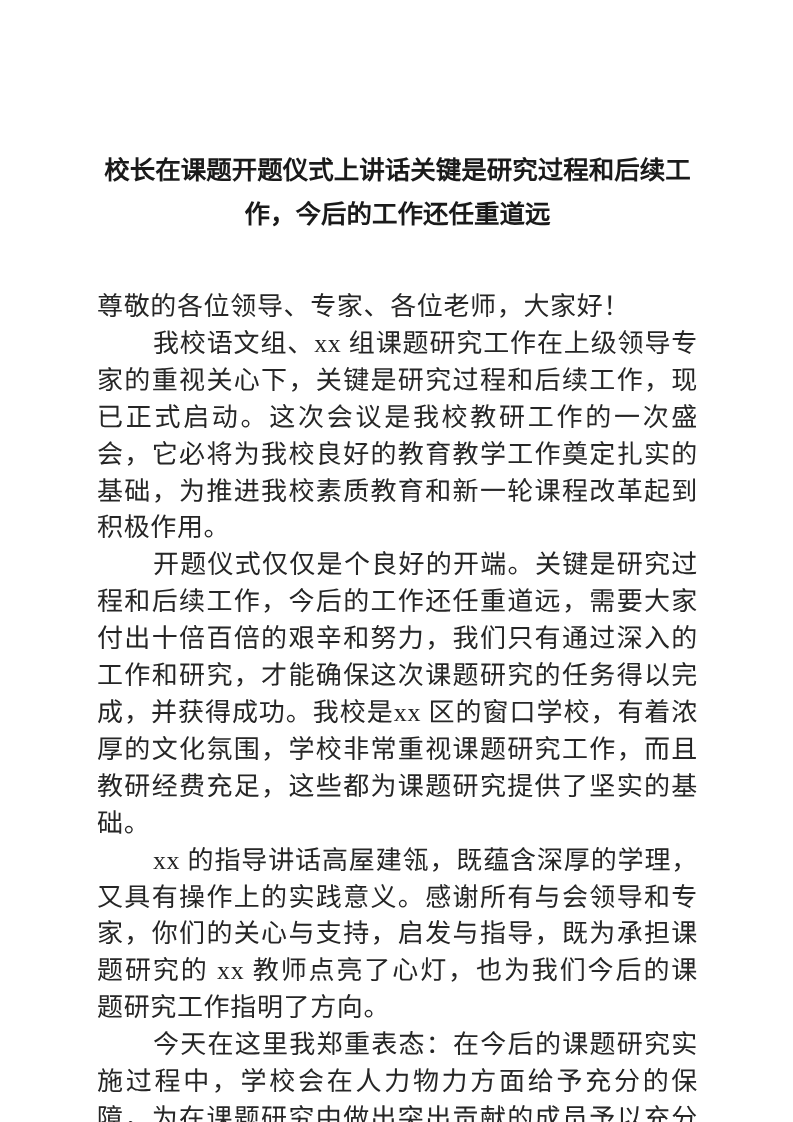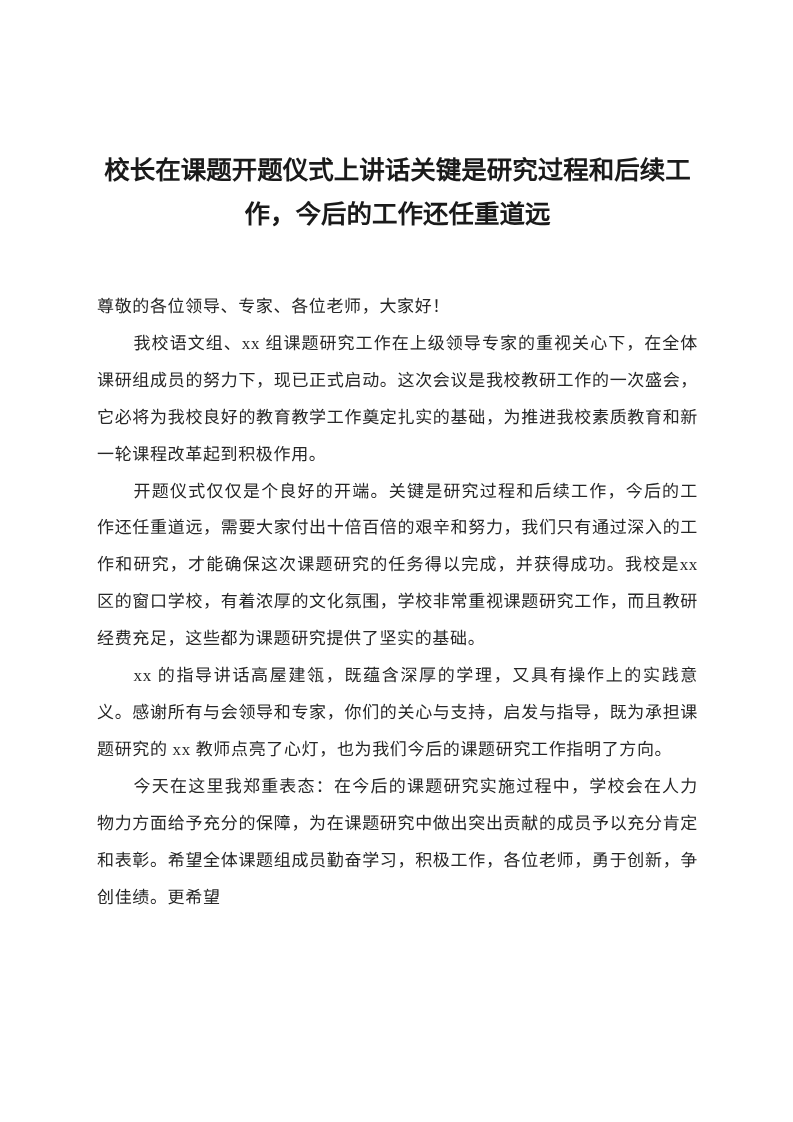--- a/index.html
+++ b/index.html
@@ -35,21 +35,21 @@
     text-align: center;
     letter-spacing: 0px;
     margin: 0 0 0 0;
     word-break: break-all;
   }
   .title-spacer {
     height: 53px;
   }
   .para {
     font-family: "Liberation Serif", "DejaVu Serif", serif;
-    font-size: 17px;
+    font-size: 26px;
     line-height: 36.9px;
     color: #262626;
     text-align: justify;
     text-justify: inter-ideograph;
     margin: 0;
     word-break: break-all;
     letter-spacing: 0.65px;
   }
   .para.indent {
     text-indent: 2.15em;
@@ -63,21 +63,21 @@
 
 <div class="page">
   <div class="content">
 
     <h1 class="doc-title">校长在课题开题仪式上讲话关键是研究过程和后续工作，今后的工作还任重道远</h1>
 
     <div class="title-spacer"></div>
 
     <p class="para noindent">尊敬的各位领导、专家、各位老师，大家好！</p>
 
-    <p class="para indent">我校语文组、xx 组课题研究工作在上级领导专家的重视关心下，在全体课研组成员的努力下，现已正式启动。这次会议是我校教研工作的一次盛会，它必将为我校良好的教育教学工作奠定扎实的基础，为推进我校素质教育和新一轮课程改革起到积极作用。</p>
+    <p class="para indent">我校语文组、xx 组课题研究工作在上级领导专家的重视关心下，关键是研究过程和后续工作，现已正式启动。这次会议是我校教研工作的一次盛会，它必将为我校良好的教育教学工作奠定扎实的基础，为推进我校素质教育和新一轮课程改革起到积极作用。</p>
 
     <p class="para indent">开题仪式仅仅是个良好的开端。关键是研究过程和后续工作，今后的工作还任重道远，需要大家付出十倍百倍的艰辛和努力，我们只有通过深入的工作和研究，才能确保这次课题研究的任务得以完成，并获得成功。我校是xx 区的窗口学校，有着浓厚的文化氛围，学校非常重视课题研究工作，而且教研经费充足，这些都为课题研究提供了坚实的基础。</p>
 
     <p class="para indent">xx 的指导讲话高屋建瓴，既蕴含深厚的学理，又具有操作上的实践意义。感谢所有与会领导和专家，你们的关心与支持，启发与指导，既为承担课题研究的 xx 教师点亮了心灯，也为我们今后的课题研究工作指明了方向。</p>
 
     <p class="para indent">今天在这里我郑重表态：在今后的课题研究实施过程中，学校会在人力物力方面给予充分的保障，为在课题研究中做出突出贡献的成员予以充分肯定和表彰。希望全体课题组成员勤奋学习，积极工作，各位老师，勇于创新，争创佳绩。更希望</p>
 
   </div>
 </div>
 

